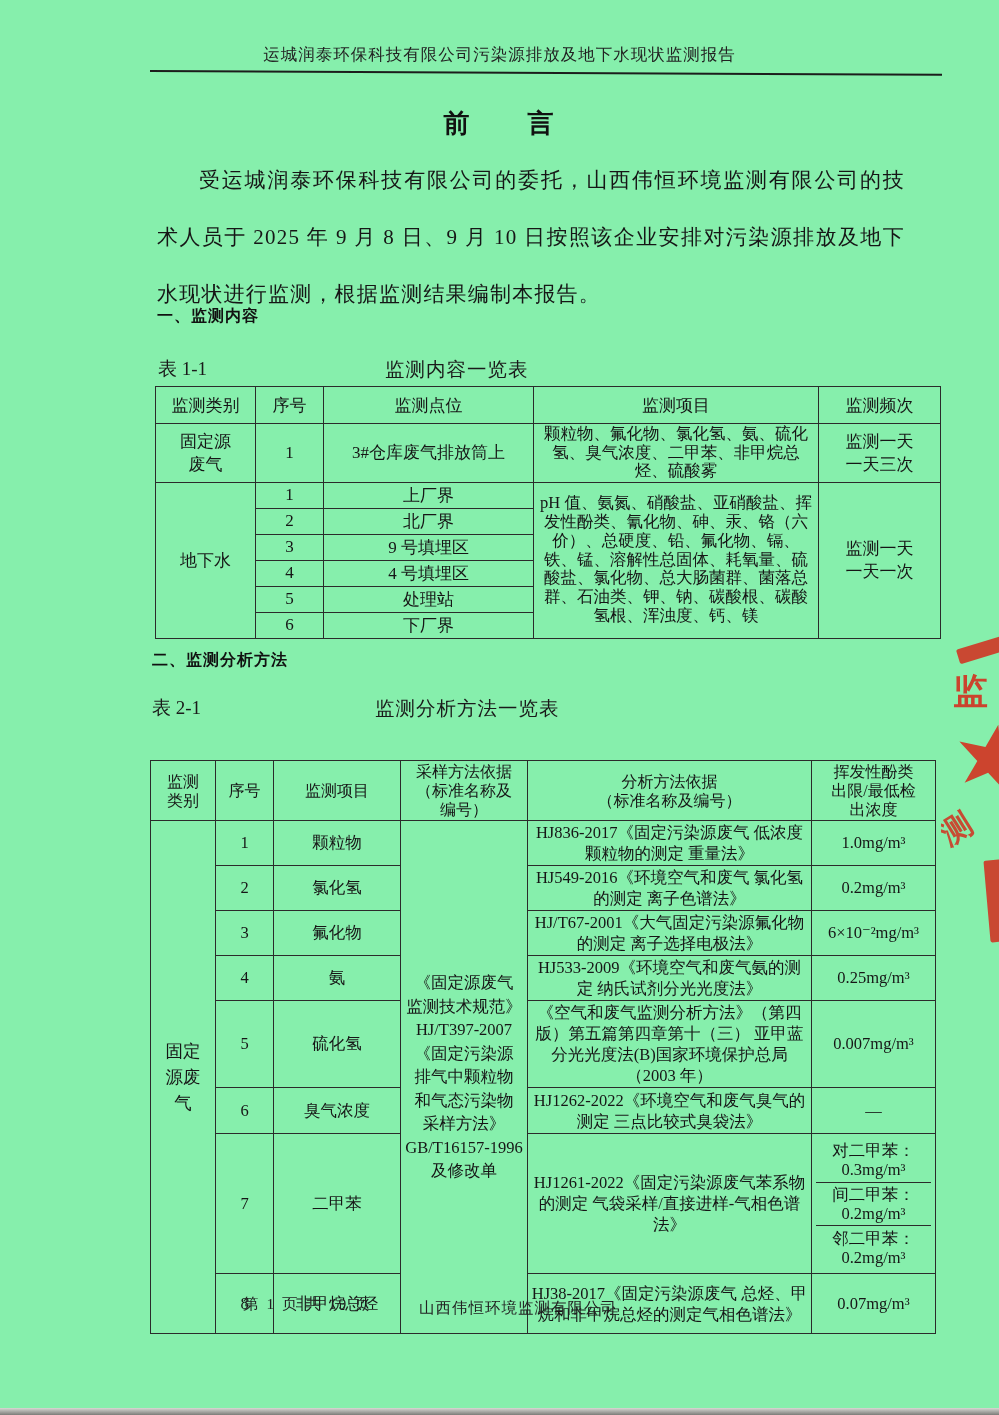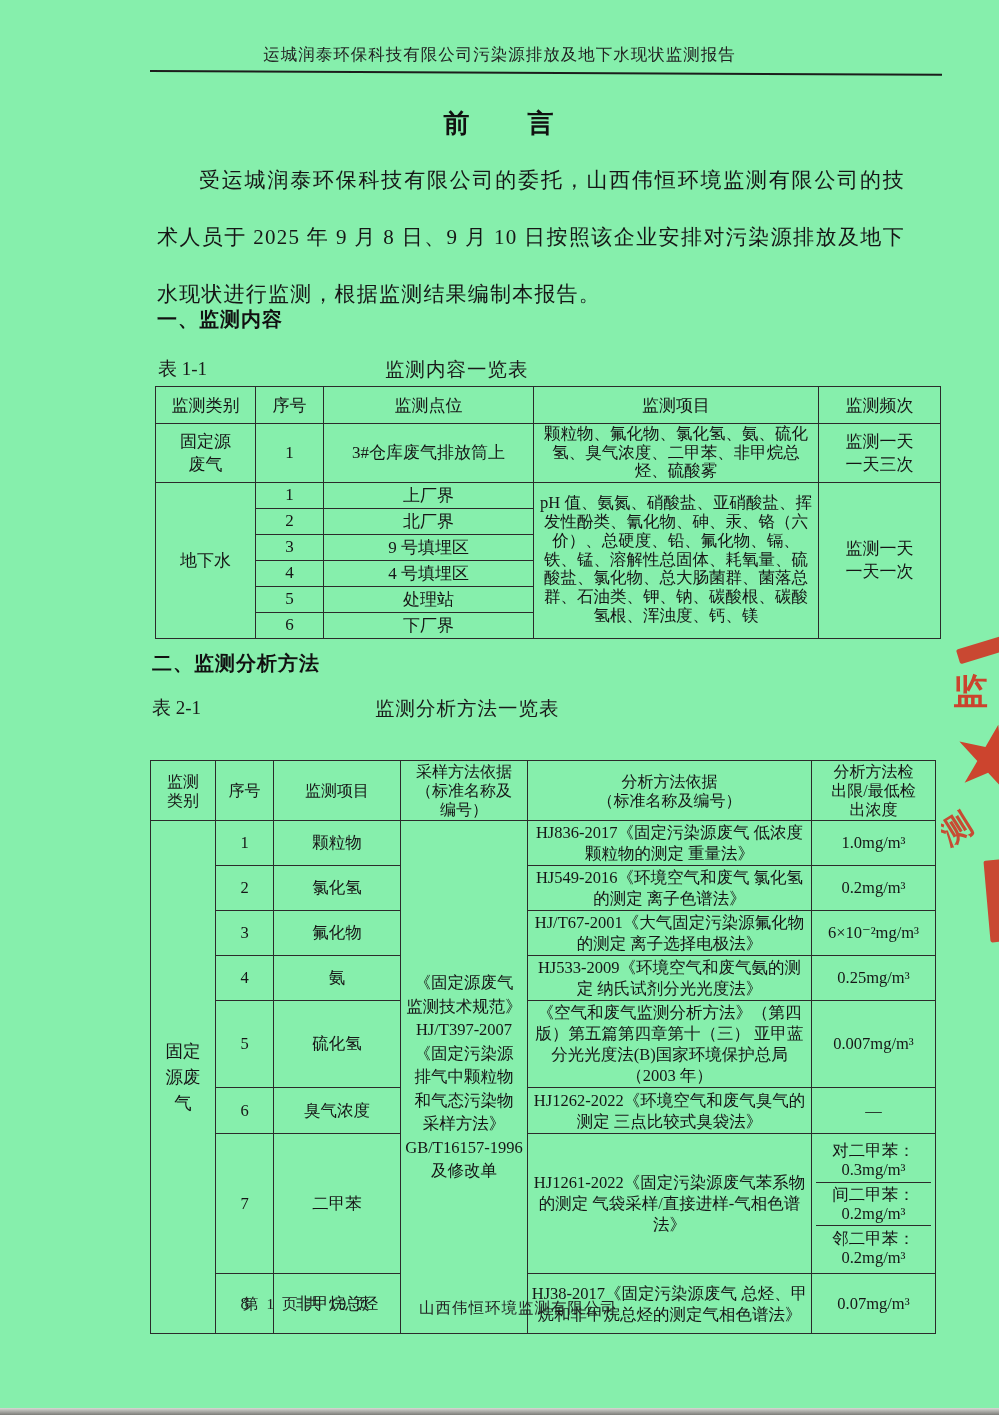--- a/index.html
+++ b/index.html
@@ -20,21 +20,21 @@
   .doc-title{
     position:absolute;top:106px;left:0;width:100%;text-align:center;
     font-size:26px;font-weight:bold;letter-spacing:2px;color:#111;
   }
   .intro{
     position:absolute;top:152px;left:157px;width:748px;
     font-size:21px;line-height:57px;text-align:justify;text-indent:2em;
     letter-spacing:1.2px;color:#161616;
   }
   .sec-heading{
-    position:absolute;left:157px;font-size:20px;font-weight:bold;color:#111;
+    position:absolute;left:157px;font-size:16px;font-weight:bold;color:#111;
     letter-spacing:1px;
   }
   .cap-label{position:absolute;font-size:19px;color:#1a1a1a;}
   .cap-title{position:absolute;font-size:19.5px;color:#1a1a1a;letter-spacing:1px;}
   table.doc{
     position:absolute;border-collapse:collapse;table-layout:fixed;
     background:transparent;
   }
   table.doc td,table.doc th{
     border:1.6px solid #2b2b2b;text-align:center;vertical-align:middle;
@@ -164,21 +164,21 @@
         <tr>
       <th class="pre">监测
 类别</th>
       <th>序号</th>
       <th>监测项目</th>
       <th class="pre">采样方法依据
 （标准名称及
 编号）</th>
       <th class="pre">分析方法依据
 （标准名称及编号）</th>
-      <th class="pre">分析方法检
+      <th class="pre">挥发性酚类
 出限/最低检
 出浓度</th>
     </tr>
     <tr style="height:44px">
       <td rowspan="8" class="vertcat">
         <span>固定源废气</span>
       </td>
       <td>1</td>
       <td>颗粒物</td>
       <td rowspan="8" class="sampling pre">《固定源废气

